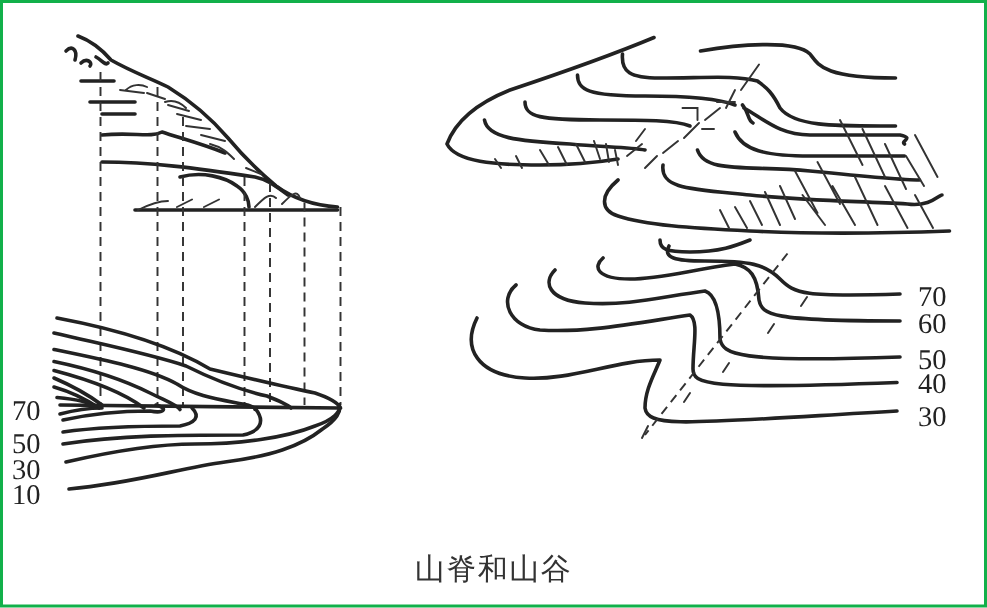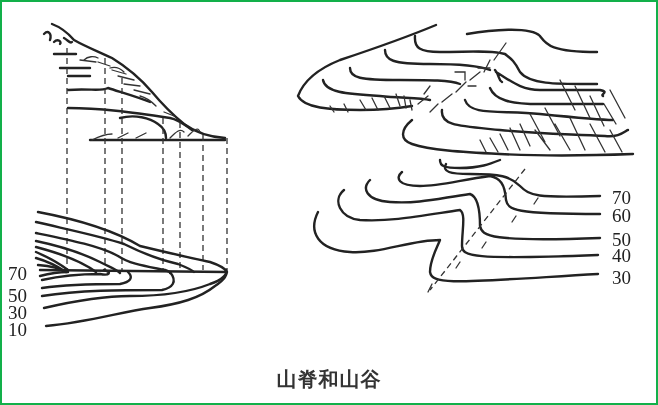--- a/index.html
+++ b/index.html
@@ -9,21 +9,21 @@
     width: 658px; height: 405px; box-sizing: border-box;
     border: 2px solid #12b04a; background: #ffffff;
   }
   svg { position: absolute; left: 0; top: 0; }
   .c { fill: none; stroke: #222; stroke-width: 2.4; stroke-linecap: round; stroke-linejoin: round; }
   .h { fill: none; stroke: #333; stroke-width: 1.3; stroke-linecap: round; }
   .d { fill: none; stroke: #333; stroke-width: 1.3; stroke-dasharray: 6 4; }
   .lbl { font-family: "Liberation Serif", "DejaVu Serif", serif; font-size: 19px; fill: #222; }
   .caption {
     position: absolute; left: 0; width: 658px; top: 366px; text-align: center;
-    font-family: "DejaVu Sans", sans-serif; font-size: 20px; color: #333; letter-spacing: 1px; font-weight: bold;
+    font-family: "DejaVu Sans", sans-serif; font-size: 20px; color: #333; letter-spacing: 1px;
   }
 </style>
 </head>
 <body>
 
 <div class="frame"></div>
 
 <svg width="658" height="405" viewBox="0 0 658 405">
 
   <g>

